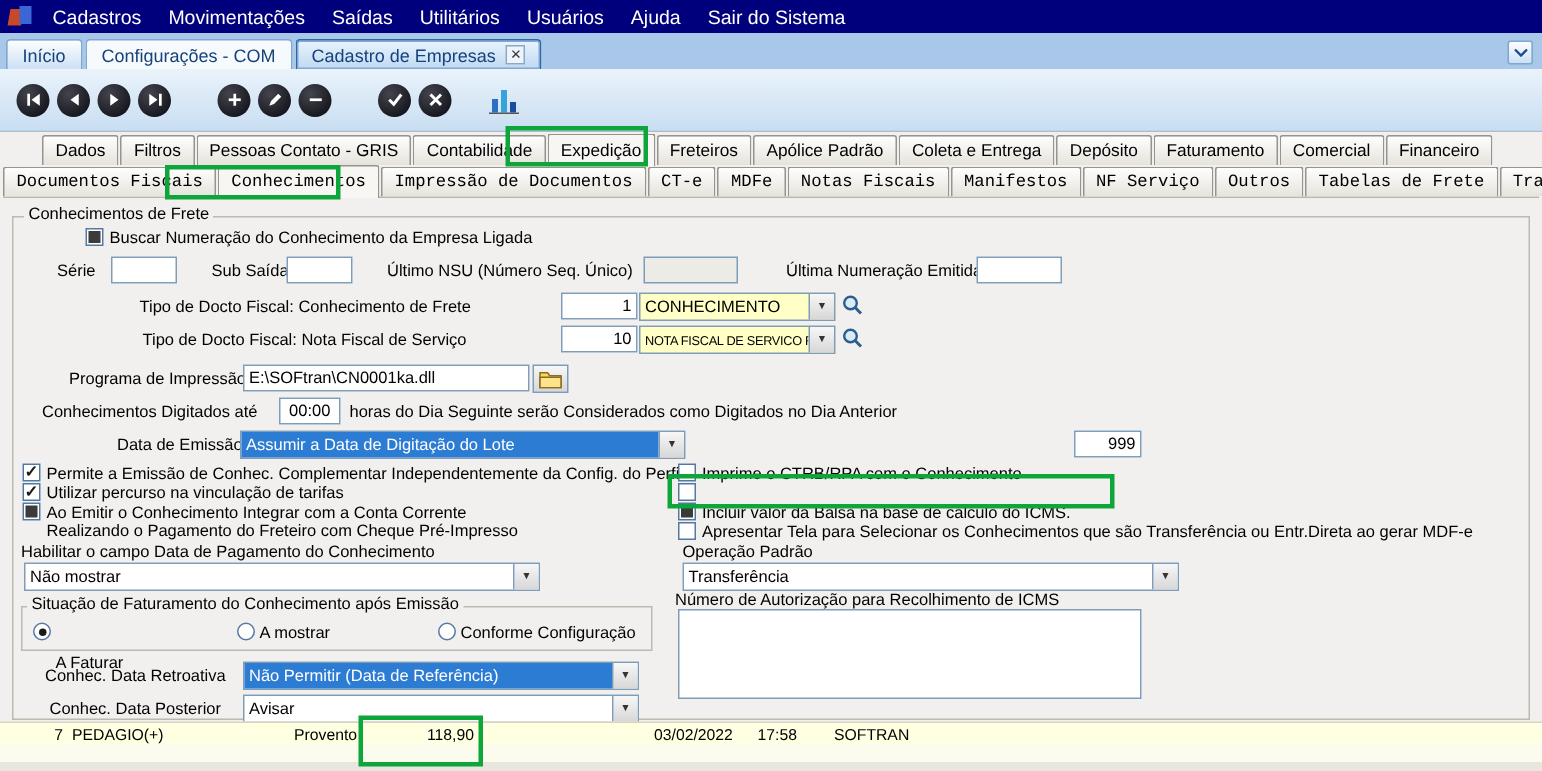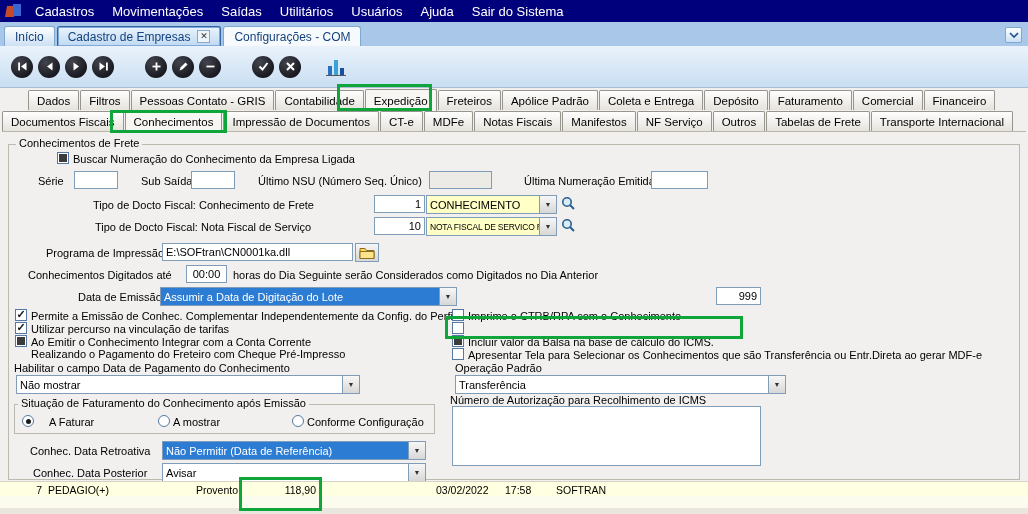--- a/index.html
+++ b/index.html
@@ -25,21 +25,21 @@
 
   
   .toolbar { left:0; top:46px; width:1028px; height:42px; background:linear-gradient(#EAF3FB,#C9DEF2); border-bottom:1px solid #A8BDD4; display:flex; align-items:center; }
   .tbtn { width:22px; height:22px; border-radius:50%; background:radial-gradient(circle at 35% 30%, #44444E, #08080F); display:flex; align-items:center; justify-content:center; margin-left:5px; flex:none; }
   .gap26 { width:26px; flex:none; }
   .tbtn-chart { width:26px; height:24px; margin-left:22px; display:flex; align-items:center; justify-content:center; flex:none; }
 
   
   .tstrip { display:flex; align-items:flex-end; position:absolute; }
   .tstrip1 { left:4px; top:88px; height:22px;padding-left:24px; }
-  .tstrip2 { left:2px; top:110px; height:22px; width:1024px; border-bottom:1px solid #B9B6AC; }
+  .tstrip2 { left:2px; top:110px; height:22px; width:1024px; border-bottom:1px solid #B9B6AC;font-family:Liberation Mono, monospace; }
   .tab { height:20px; padding:0 8px; display:flex; align-items:center; font-size:11.5px; white-space:nowrap;
          background:linear-gradient(#FEFEFE,#E6E3DC); border:1px solid #96948C; border-bottom:none; border-radius:2px 2px 0 0; margin-right:1px; }
   .tab.active { background:#F7F6F3; height:22px; position:relative; z-index:2; margin-bottom:-1px; }
 
   
   .gbox { border:1px solid #BCB9AF; background:transparent; }
   .gbox-title { background:#F1F0EF; padding:0 3px; line-height:13px; }
 
   
   .lbl { line-height:13px; white-space:nowrap; }
@@ -85,27 +85,27 @@
     <span class="menu-item">Utilitários</span>
     <span class="menu-item">Usuários</span>
     <span class="menu-item">Ajuda</span>
     <span class="menu-item">Sair do Sistema</span>
   </div>
 
   <div class="abs tabbar">
     <div class="wtab">
         <span>Início</span>
       </div>
+    <div class="wtab active">
+        <span>Configurações - COM</span>
+      </div>
     <div class="wtab focus">
       <span>Cadastro de Empresas</span>
       <span class="close-box">✕</span>
     </div>
-    <div class="wtab active">
-        <span>Configurações - COM</span>
-      </div>
   </div>
   <div class="abs chevron-btn">
     <svg width="10" height="6" viewBox="0 0 10 6">
         <path d="M1 1l4 4 4-4" stroke="#1B4E8E" stroke-width="1.6" fill="none"></path>
       </svg>
   </div>
 
   <div class="abs toolbar">
     <div style="width:6px"></div>
     <div class="tbtn">
@@ -281,21 +281,21 @@
     <span class="arrow">▼</span>
   </div>
   <div class="abs combo" style="left:455px; top:375px; width:331px;">
     <span class="ctext">Transferência</span>
     <span class="arrow">▼</span>
   </div>
 
   <div class="abs gbox" style="left:14px; top:404px; width:421px; height:30px;"></div>
   <span class="abs gbox-title" style="left:18px; top:397px;">Situação de Faturamento do Conhecimento após Emissão</span>
   <span class="abs radio selected" style="left:22px; top:415px;"></span>
-  <span class="abs lbl" style="left:37px; top:416px;margin-left:12px;">A Faturar</span>
+  <span class="abs lbl" style="left:37px; top:436px;">A Faturar</span>
   <span class="abs radio" style="left:158px; top:415px;"></span>
   <span class="abs lbl" style="left:173px; top:416px;">A mostrar</span>
   <span class="abs radio" style="left:292px; top:415px;"></span>
   <span class="abs lbl" style="left:307px; top:416px;">Conforme Configuração</span>
 
   <span class="abs lbl" style="left:450px; top:394px;">Número de Autorização para Recolhimento de ICMS</span>
   <textarea class="abs ta" style="left: 452px; top: 406px; width: 309px; height: 60px;"></textarea>
 
   <span class="abs lbl" style="left:30px; top:445px;">Conhec. Data Retroativa</span>
   <div class="abs combo" style="left:162px; top:441px; width:264px;">

